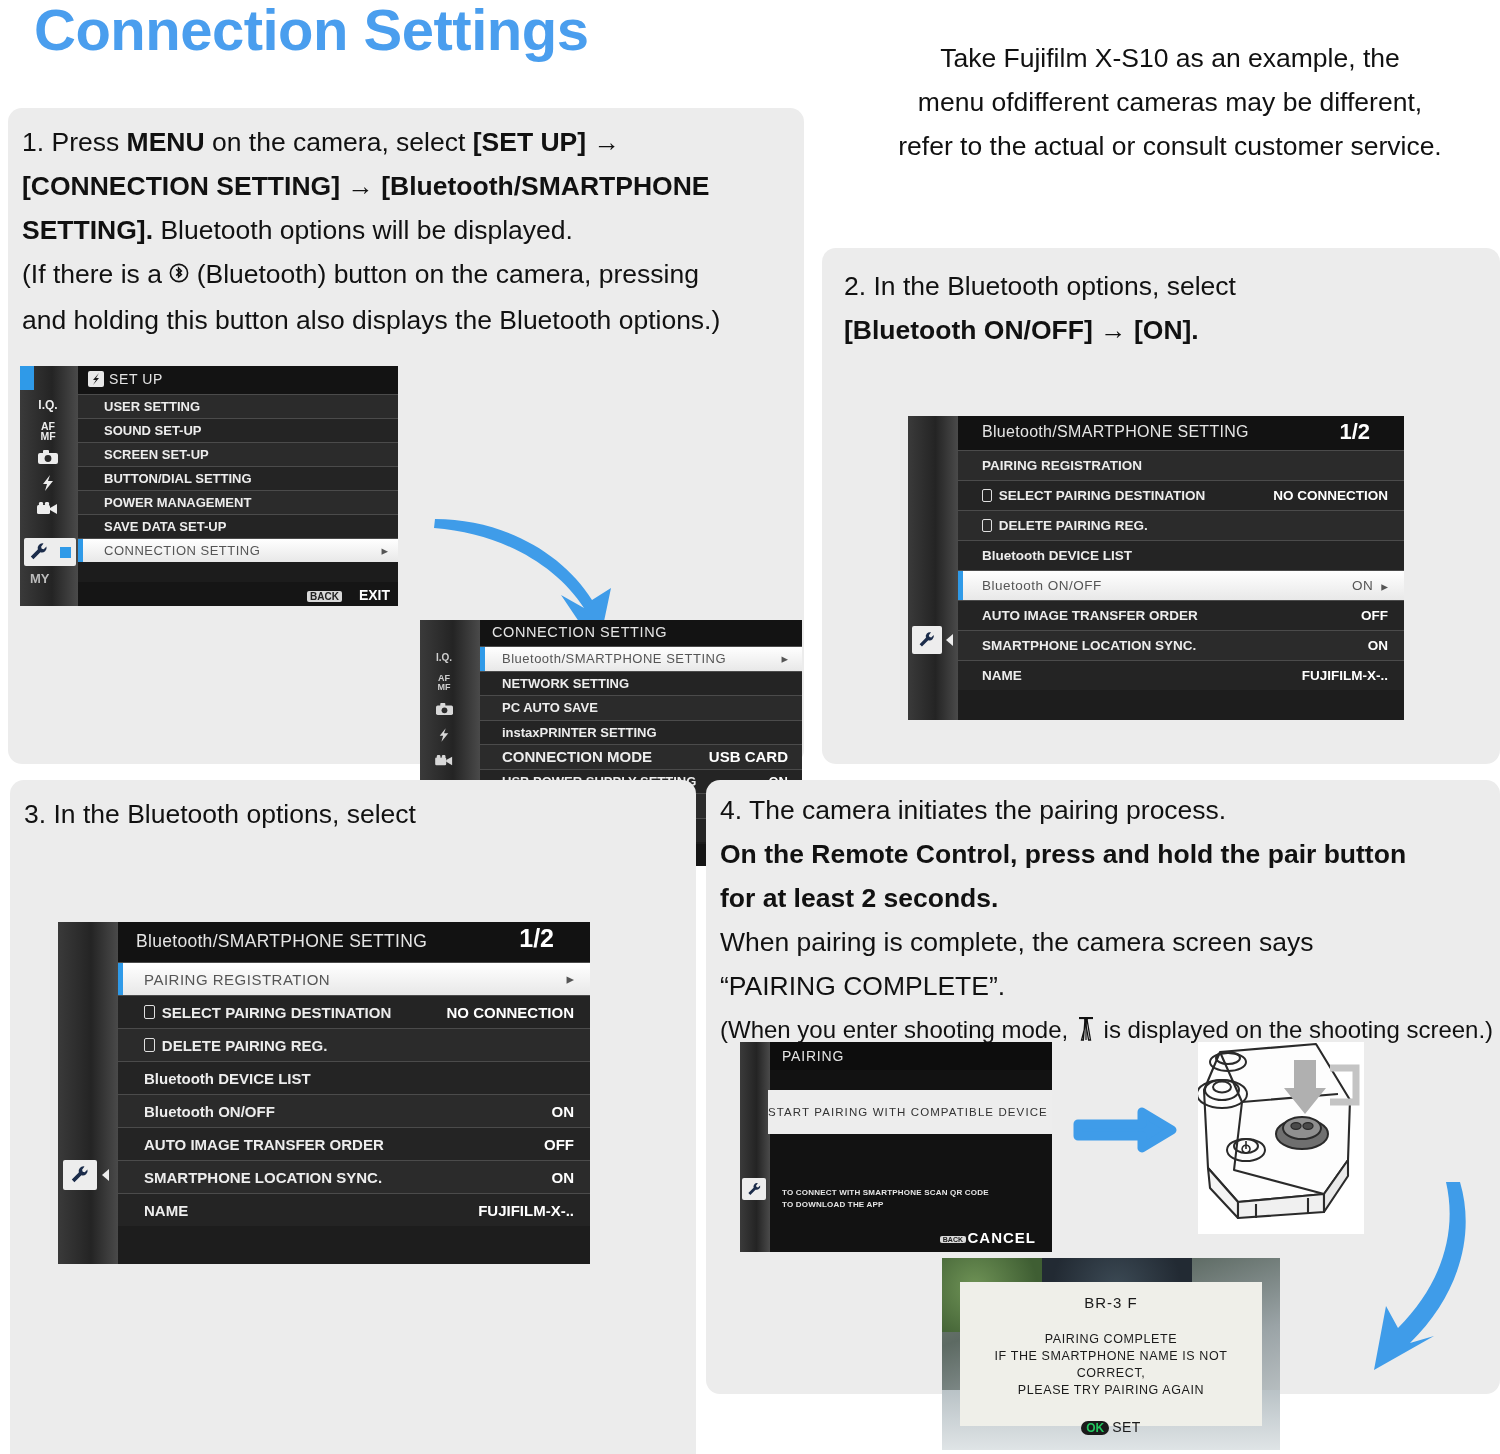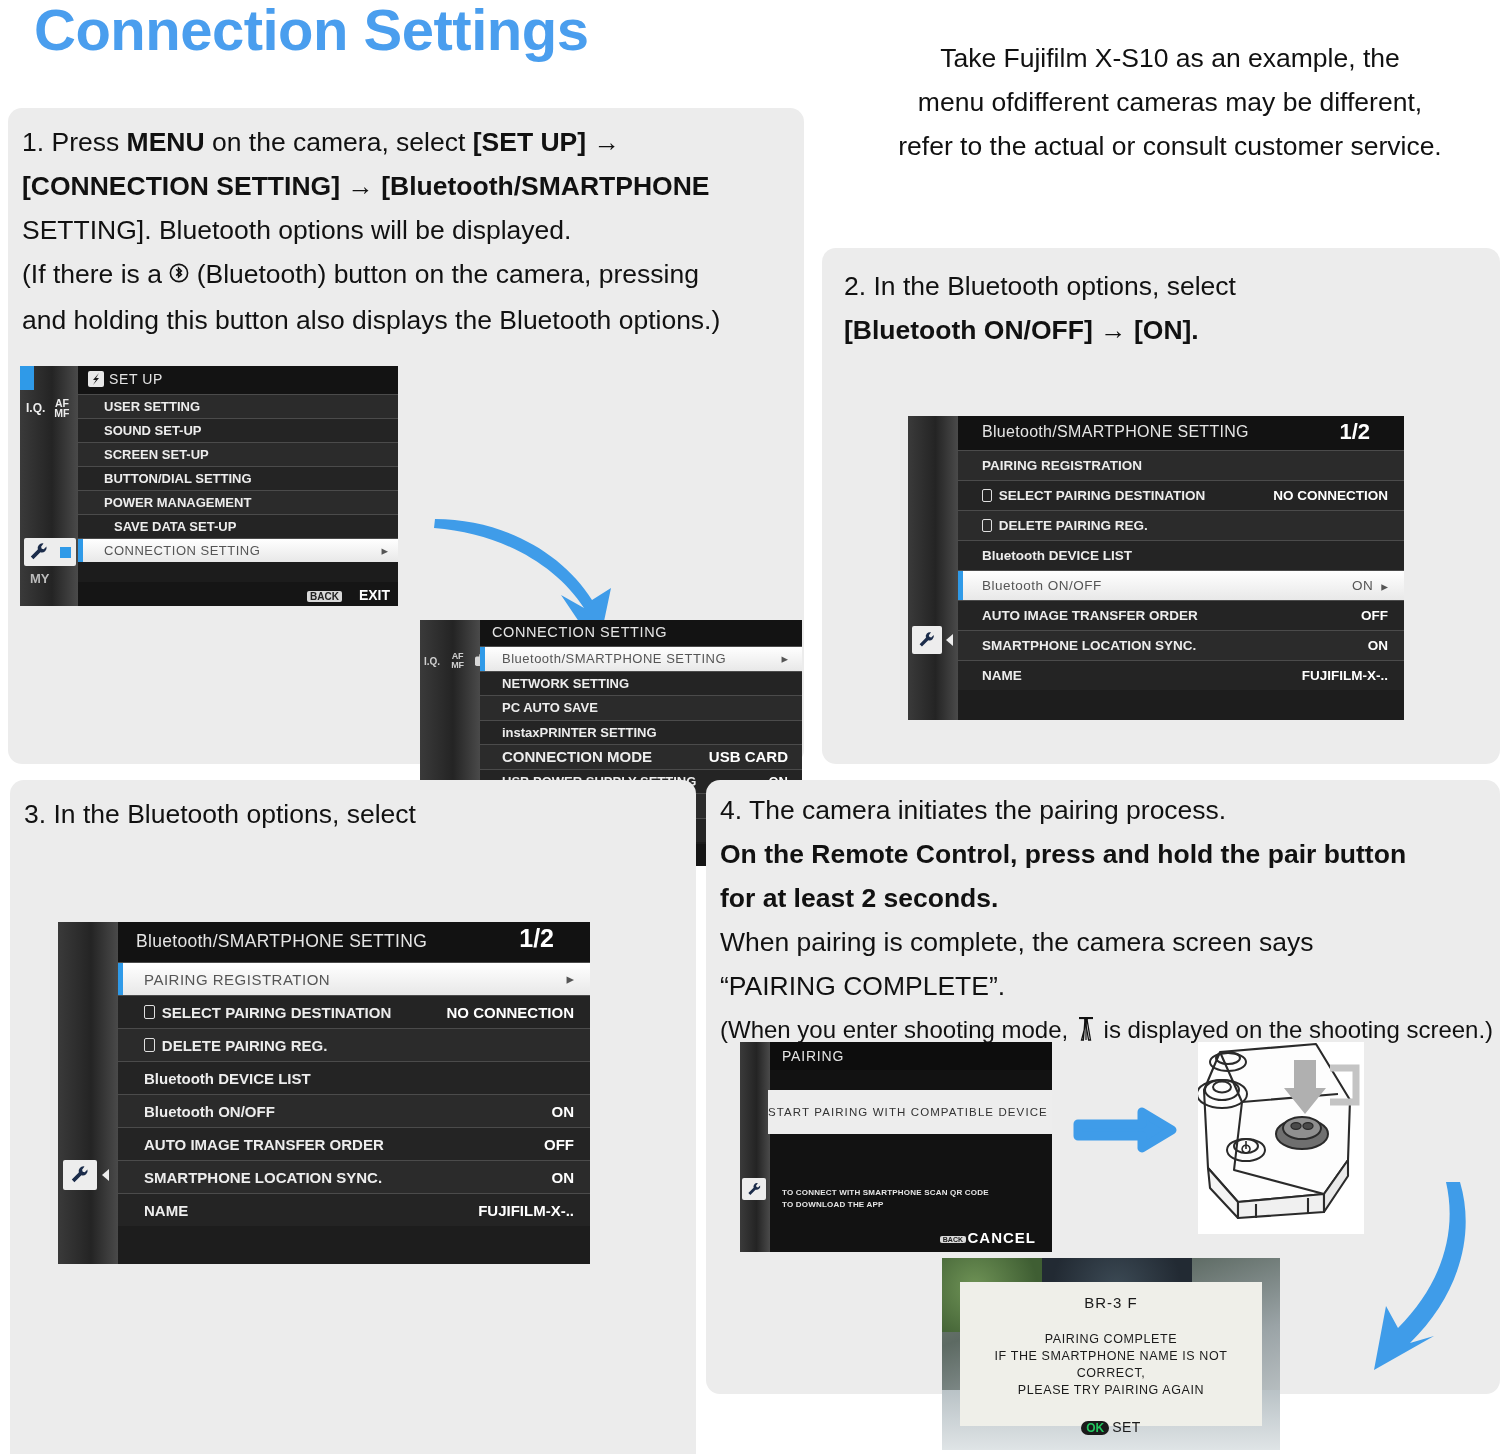--- a/index.html
+++ b/index.html
@@ -62,21 +62,21 @@
   .row .lbl { font-weight: bold; color: #ededed; white-space: nowrap; }
   .row .val { margin-left: auto; font-weight: bold; color: #ffffff; white-space: nowrap; }
   .row.sel {
     background: linear-gradient(180deg,#ffffff 0%,#e8e8e8 100%);
     color: #3b3b3b;
   }
   .row.sel .lbl, .row.sel .val { color: #555; font-weight: normal; letter-spacing: .5px; }
   .selbar { position: absolute; left: 0; top: 0; bottom: 0; width: 5px; background: #2f9ae8; }
   .caret { margin-left: 8px; color: #555; }
   .sidebar-ico {
-    position: absolute; left: 2px; display: flex; flex-direction: row;
+    position: absolute; left: 2px; display: flex; flex-direction: column;
     align-items: center; color: #ededed; font-weight: bold;
   }
   .chip {
     display: inline-block; background: #d8d8d8; color: #222;
     font-weight: bold; border-radius: 2px; padding: 0 3px;
   }
 
   
   .arrow-svg { position: absolute; }
 
@@ -117,21 +117,21 @@
 
   <div class="panel" style="left:8px; top:108px; width:796px; height:656px;">
     <div style="position:absolute; left:14px; top:12px; width:770px;">
       <div class="stepline">
         <span>1. Press </span><span style="font-weight:bold">MENU</span><span> on the camera, select </span><span style="font-weight:bold">[SET UP]</span><span> →</span>
       </div>
       <div class="stepline">
         <span style="font-weight:bold">[CONNECTION SETTING]</span><span> → </span><span style="font-weight:bold">[Bluetooth/SMARTPHONE</span>
       </div>
       <div class="stepline">
-        <span style="font-weight:normal"> SETTING].</span><span> Bluetooth options will be displayed.</span>
+        <span style="font-weight:bold"> SETTING].</span><span> Bluetooth options will be displayed.</span>
       </div>
       <div class="stepline">
         <span>(If there is a </span><span style="display:inline-block;vertical-align:-2px;">
           <svg width="20" height="24" viewBox="0 0 20 24" aria-hidden="true">
             <circle cx="10" cy="12" r="8.6" fill="none" stroke="#111" stroke-width="1.6"></circle>
             <path d="M7.2 8.2 L12.4 13.4 L9.6 16.1 L9.6 7.1 L12.4 9.9 L7.2 14.6" fill="none" stroke="#111" stroke-width="1.5" stroke-linejoin="miter"></path>
           </svg></span><span> (Bluetooth) button on the camera, pressing</span>
       </div>
       <div class="stepline">and holding this button also displays the Bluetooth options.)</div>
     </div>
@@ -191,21 +191,21 @@
           </div>
           <div class="row" style="left: 58px; right: 0px; top: 76px; height: 24px; padding-left: 26px; padding-right: 10px; font-size: 13px;">
             <span class="lbl">SCREEN SET-UP</span>
           </div>
           <div class="row alt" style="left: 58px; right: 0px; top: 100px; height: 24px; padding-left: 26px; padding-right: 10px; font-size: 13px;">
             <span class="lbl">BUTTON/DIAL SETTING</span>
           </div>
           <div class="row" style="left: 58px; right: 0px; top: 124px; height: 24px; padding-left: 26px; padding-right: 10px; font-size: 13px;">
             <span class="lbl">POWER MANAGEMENT</span>
           </div>
-          <div class="row alt" style="left: 58px; right: 0px; top: 148px; height: 24px; padding-left: 36px; padding-right: 10px; font-size: 13px;">
+          <div class="row alt" style="left: 58px; right: 0px; top: 148px; height: 24px; padding-left: 26px; padding-right: 10px; font-size: 13px;">
             <span class="lbl">SAVE DATA SET-UP</span>
           </div>
           <div class="row sel" style="left: 58px; right: 0px; top: 172px; height: 24px; padding-left: 26px; padding-right: 10px; font-size: 13px;">
             <div class="selbar"></div>
             <span class="lbl">CONNECTION SETTING</span>
             <span class="caret" style="margin-left: auto;">▸</span>
           </div>
         </div>
 
       <div style="position:absolute;left:58px;bottom:0;right:0;height:24px;background:#151515;"></div>

